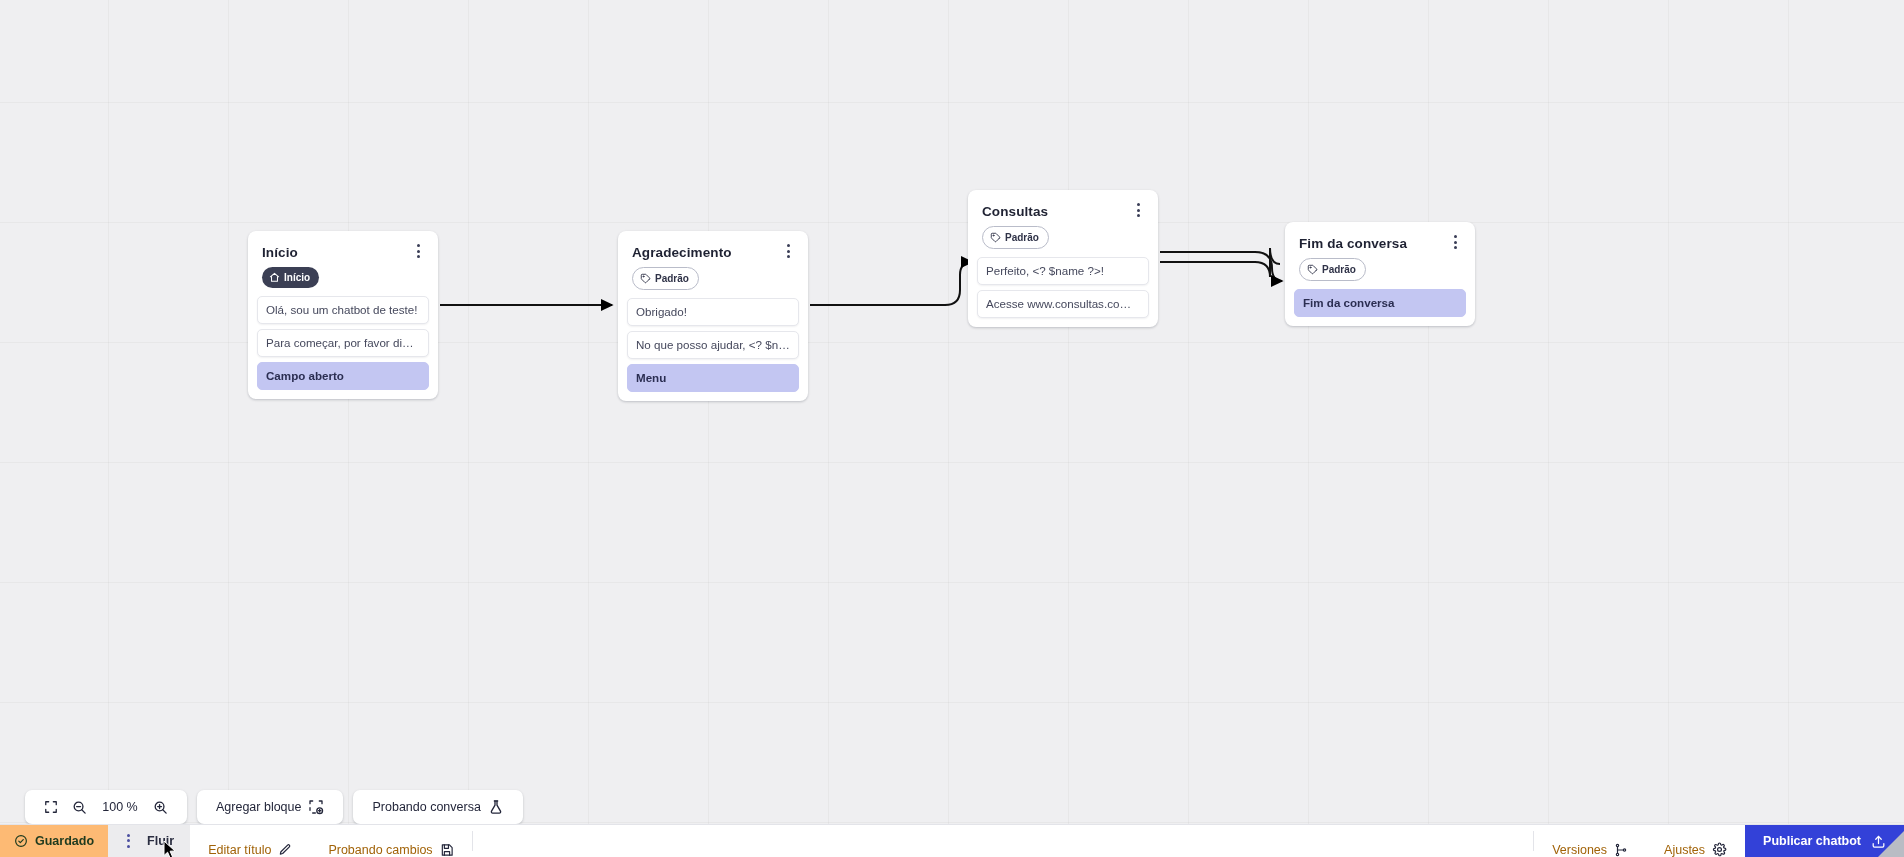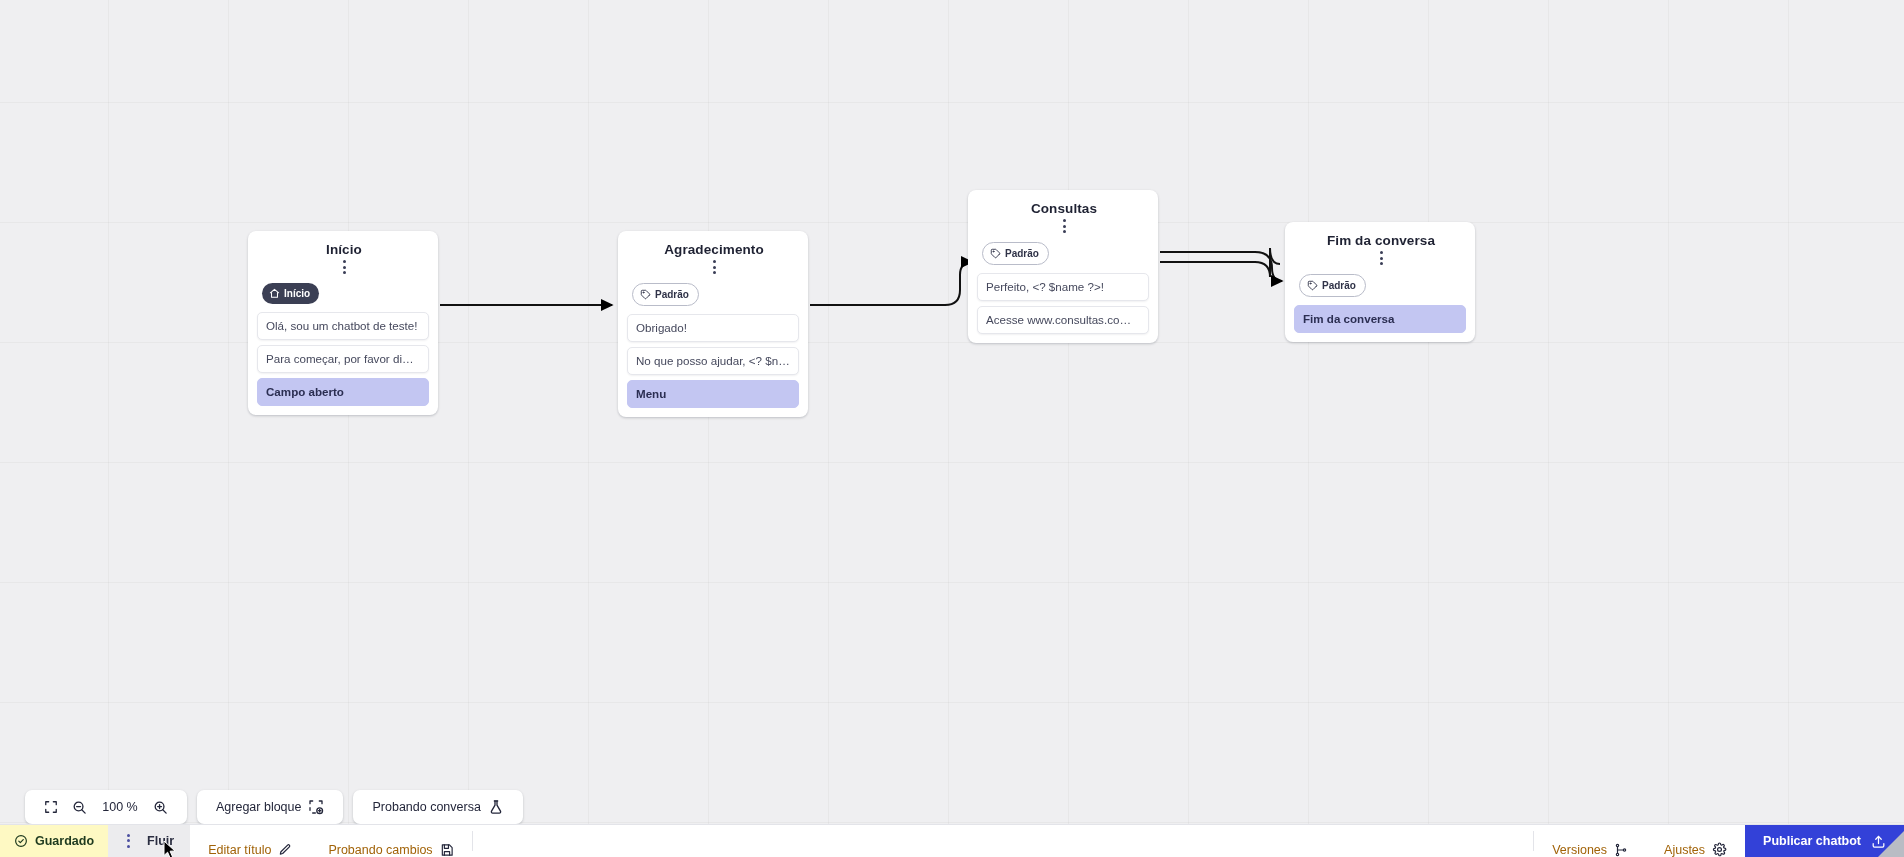--- a/index.html
+++ b/index.html
@@ -29,24 +29,23 @@
     position: absolute;
     background: #ffffff;
     border-radius: 8px;
     box-shadow: 0 1px 3px rgba(16,24,40,0.14), 0 1px 2px rgba(16,24,40,0.08);
     padding: 9px 9px 9px 9px;
     display: flex;
     flex-direction: column;
   }
   .node-head {
     display: flex;
-    align-items: center;
+    align-items: flex-end;
     justify-content: space-between;
     padding: 2px 3px 0 5px;
-    flex-direction: column;
   }
   .node-title {
     font-size: 13.5px;
     font-weight: 700;
     color: #1f2233;
     letter-spacing: .1px;
     line-height: 16px;
   }
   .kebab {
     width: 16px; height: 20px;
@@ -131,21 +130,21 @@
     left: 0; right: 0; bottom: 0;
     height: 33px;
     background: #ffffff;
     border-top: 1px solid #e3e4e9;
     display: flex;
     align-items: stretch;
     z-index: 10;
     font-size: 12.5px;
   }
   .sb-saved {
-    background: #fef9c3;
+    background: #fdba74;
     color: #1e3a1e;
     display: flex; align-items: center; gap: 7px;
     padding: 0 14px;
     font-weight: 700;
     font-size: 12.5px;
   }
   .sb-tab {
     display: flex; align-items: center; gap: 11px;
     padding: 0 16px 0 12px;
     background: #ececee;

